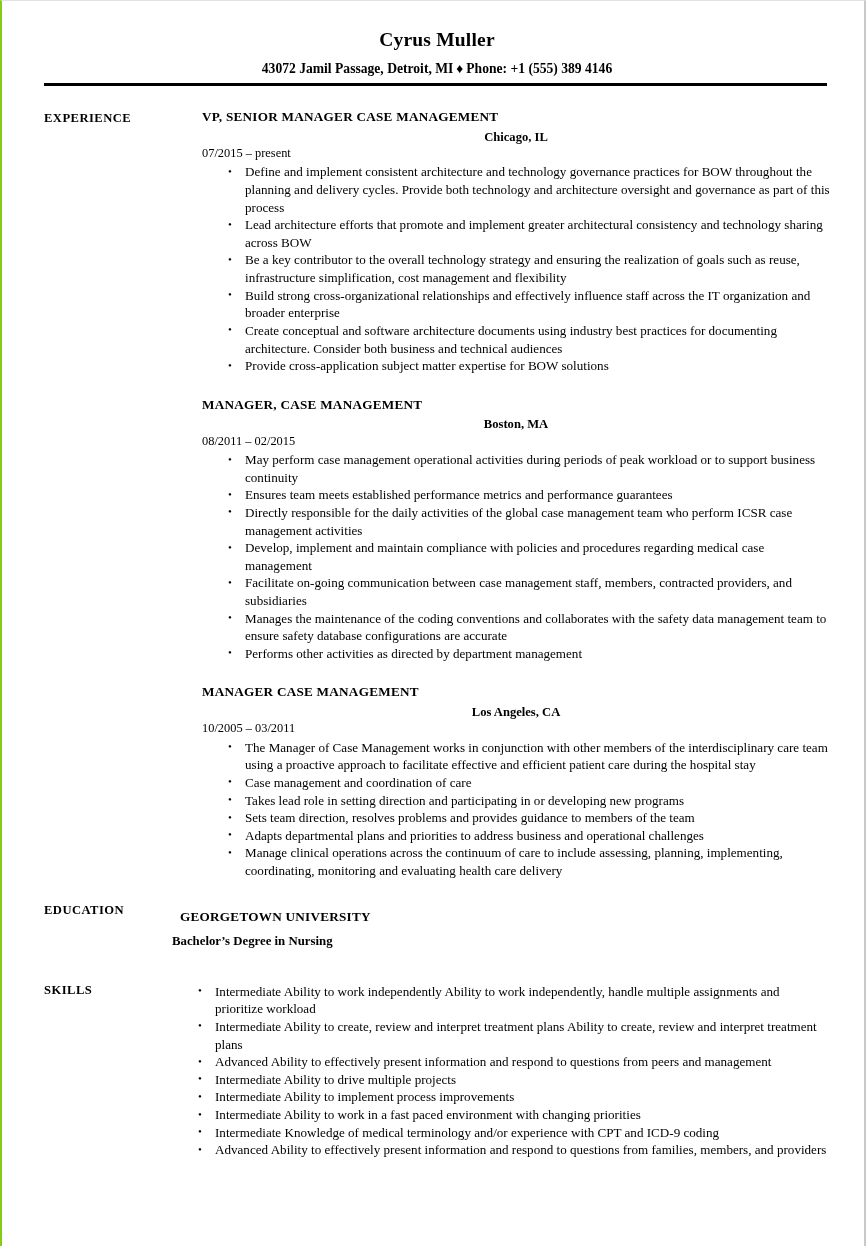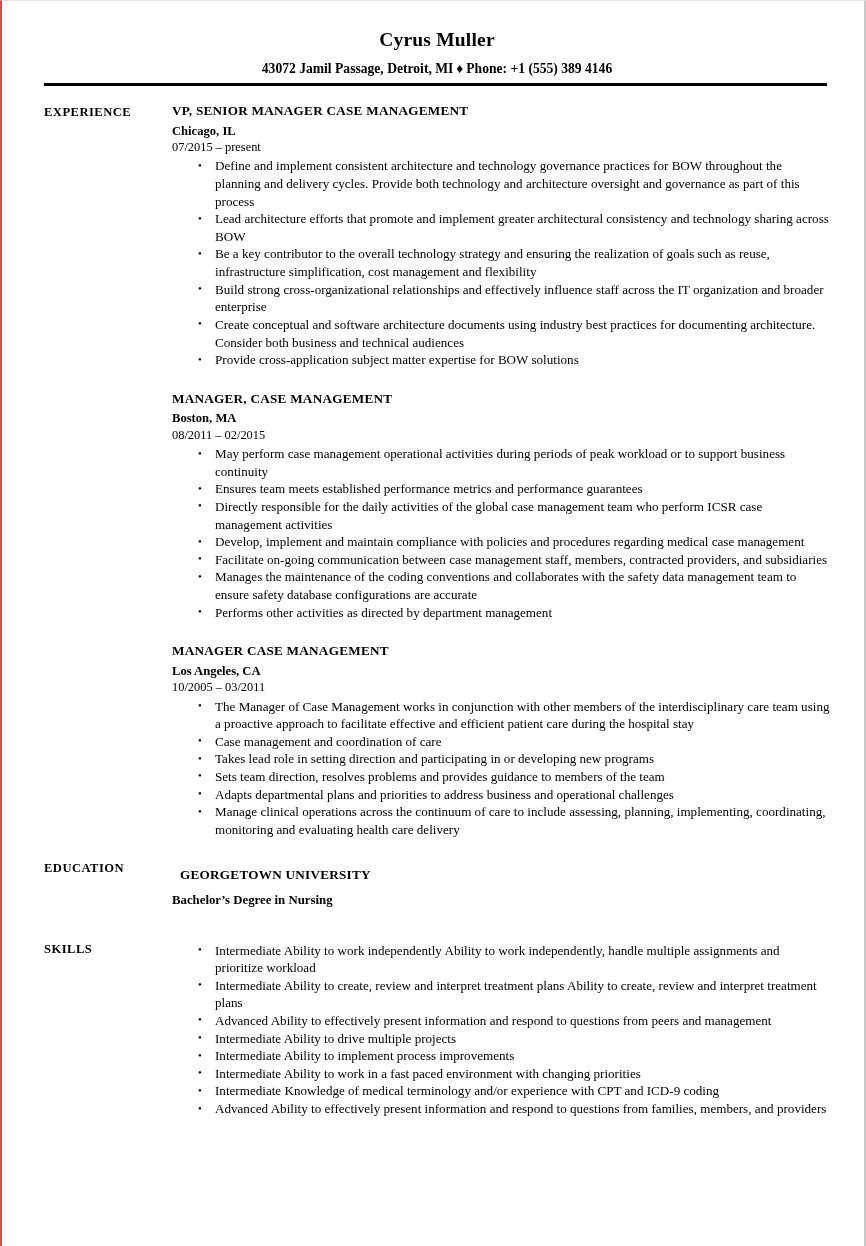--- a/index.html
+++ b/index.html
@@ -11,21 +11,21 @@
     font-family: "Liberation Serif", "DejaVu Serif", serif;
     color: #000000;
   }
   .page {
     position: relative;
     width: 866px;
     height: 1246px;
     background: #ffffff;
     box-sizing: border-box;
     overflow: hidden;
-    border-left: 2px solid #ef4444;
+    border-left: 2px solid #84cc16;
     border-right: 2px solid #c9c9c9;
     border-top: 1px solid #e2e2e2;
   }
   .sheet {
     position: absolute;
     left: 0;
     top: 0;
     right: 0;
     bottom: 0;
     padding: 0 34px 0 42px;
@@ -74,40 +74,41 @@
     padding-top: 2px;
     text-align: left;
     padding-left: 0px;
   }
   .section-body {
     flex: 1 1 auto;
     min-width: 0;
     padding-left: 0px;
   }
 
-  #experience-section { margin-top: 17px; }
+  #experience-section { margin-top: 23px; gap: 30px; }
   #education-section  { margin-top: 21px; }
   #skills-section     { margin-top: 31px; justify-content: center; }
 
   
   .job { margin-bottom: 0; }
   .job + .job { margin-top: 22px; }
 
   .job-title {
     font-size: 13.2px;
     font-weight: bold;
     letter-spacing: 0.25px;
     line-height: 1.25;
     margin: 0;
   }
   .job-location {
     font-size: 12.6px;
     font-weight: bold;
     line-height: 1.3;
     margin: 3px 0 0 0;
+    text-align: center;
   }
   .job-dates {
     font-size: 12.4px;
     line-height: 1.25;
     margin: 1px 0 0 0;
   }
 
   
   ul.bullets {
     list-style: none;

